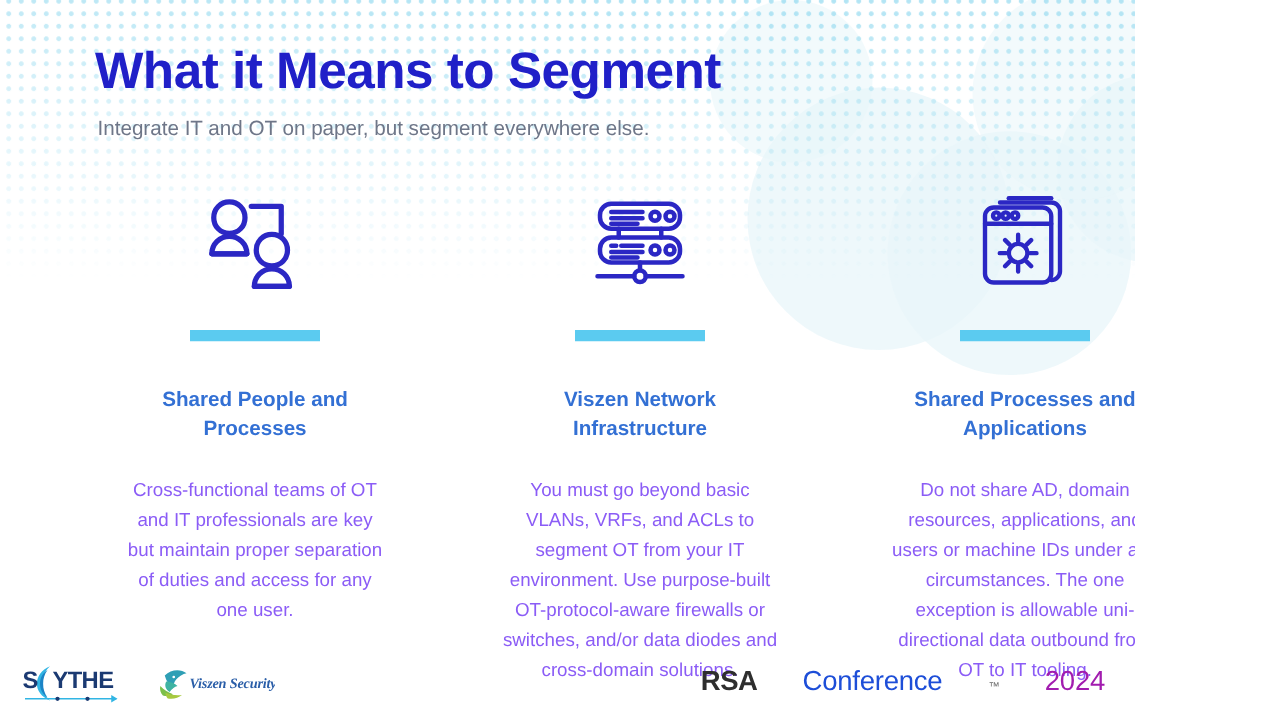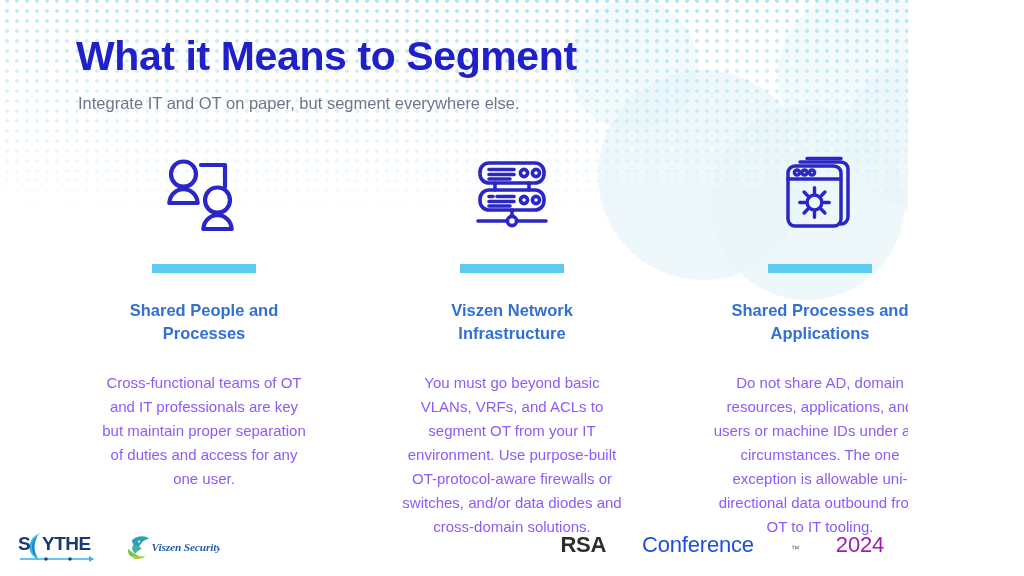--- a/index.html
+++ b/index.html
@@ -119,21 +119,21 @@
   }
   .col-icon svg { display: block; }
 
   .col-rule {
     width: 104px;
     height: 9px;
     background: #5bcbf0;
     margin-top: 22px;
   }
   .col-heading {
-    margin: 26px 0 0 0;
+    margin: 36px 0 0 0;
     font-size: 16.5px;
     font-weight: bold;
     color: #3370d4;
     text-align: center;
     line-height: 1.42;
     max-width: 230px;
   }
   .col-body {
     margin: 25px 0 0 0;
     font-size: 15px;

